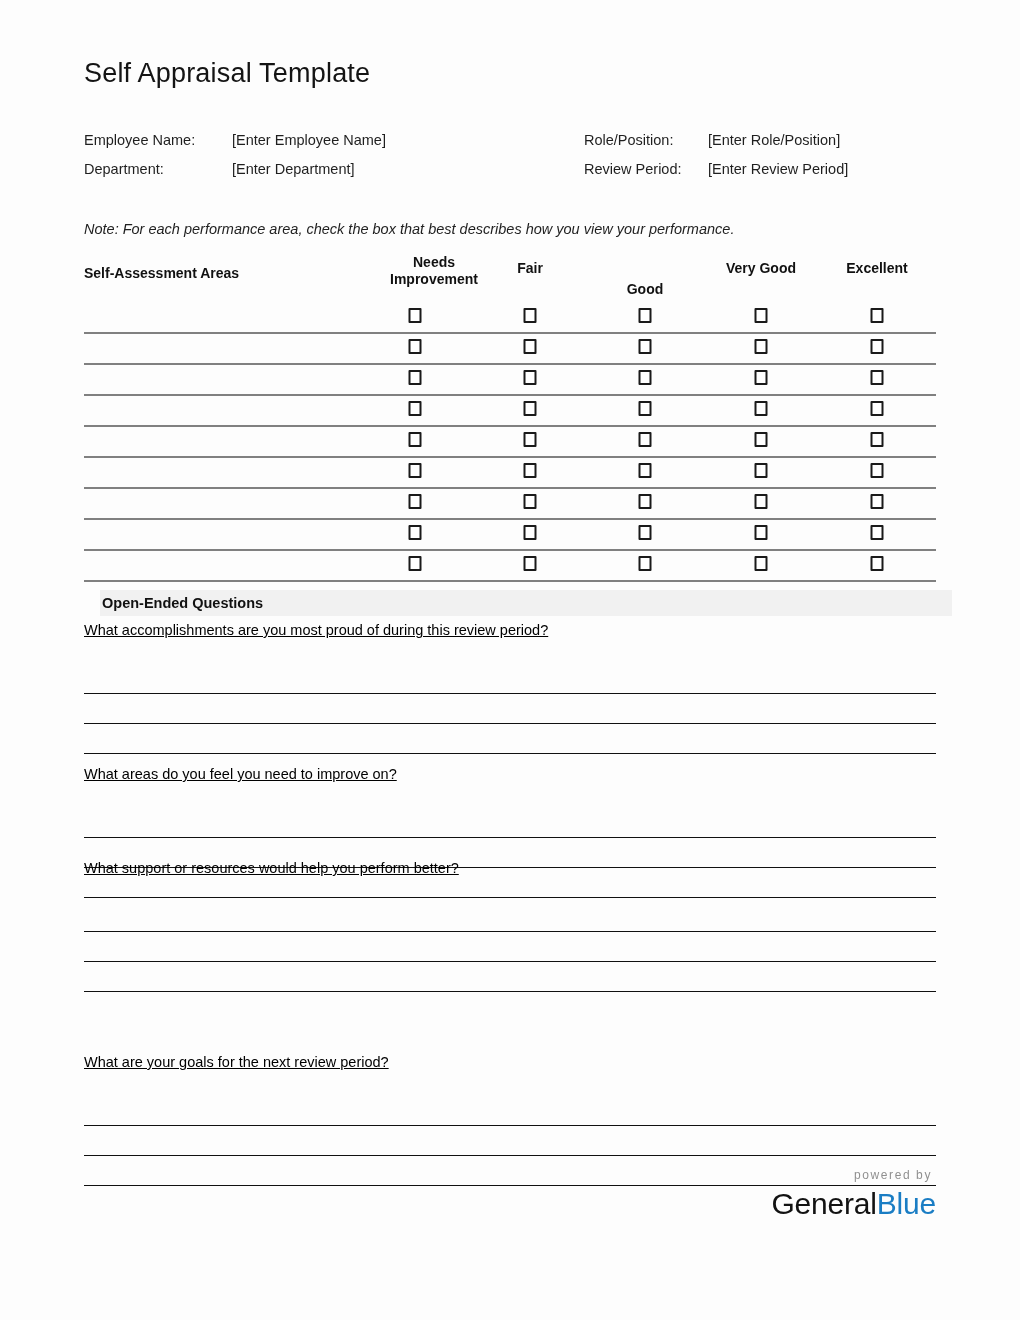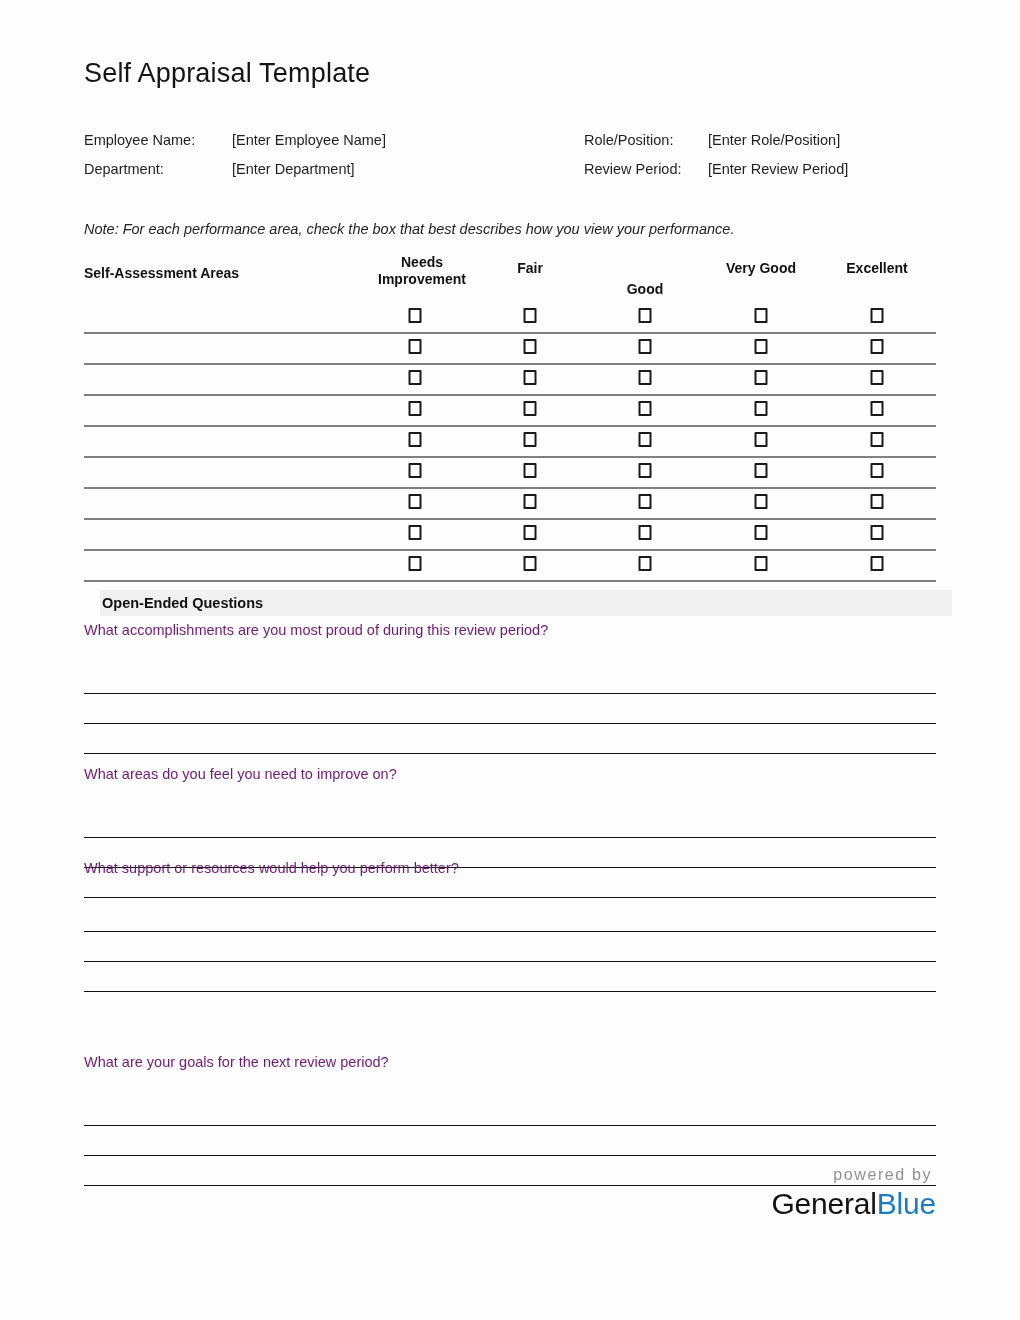--- a/index.html
+++ b/index.html
@@ -134,38 +134,39 @@
   .section-band span {
     font-size: 14.5px;
     font-weight: bold;
     color: #111111;
     padding-left: 2px;
   }
 
   .qblock { position: absolute; left: 84px; width: 852px; }
   .qtext {
     font-size: 14.5px;
-    color: #701a75;
-    white-space: nowrap;
+    color: #000000;
+    white-space: nowrap;
+    text-decoration: underline;
   }
   .alines { margin-top: 26px; }
   .aline {
     height: 29px;
     border-bottom: 1.6px solid #111111;
   }
 
   
   .footer {
     position: absolute;
     right: 84px;
     top: 1166px;
     text-align: right;
   }
   .powered {
-    font-size: 16px;
+    font-size: 12px;
     color: #909090;
     letter-spacing: 1.6px;
     margin-right: 4px;
     line-height: 18px;
   }
   .brand {
     font-size: 30px;
     font-weight: 400;
     line-height: 36px;
     letter-spacing: -0.2px;
@@ -202,21 +203,21 @@
         <span class="meta-value">[Enter Review Period]</span>
       </div>
     </div>
   </div>
 
   <div class="note">Note: For each performance area, check the box that best describes how you view your performance.</div>
 
   <div class="table">
     <div class="table-head">
       <div class="th areas">Self-Assessment Areas</div>
-      <div class="th wrap" style="left:338px;">Needs Improvement</div>
+      <div class="th wrap" style="left:350px;">Needs Improvement</div>
       <div class="th" style="left:446px;">Fair</div>
       <div class="th" style="left:561px;margin-top:21px;">Good</div>
       <div class="th" style="left:677px;">Very Good</div>
       <div class="th" style="left:793px;">Excellent</div>
     </div>
     <div id="table-body">
         <div class="trow">
           <div class="cb" style="left: 331px;"></div>
           <div class="cb" style="left: 446px;"></div>
           <div class="cb" style="left: 561px;"></div>

